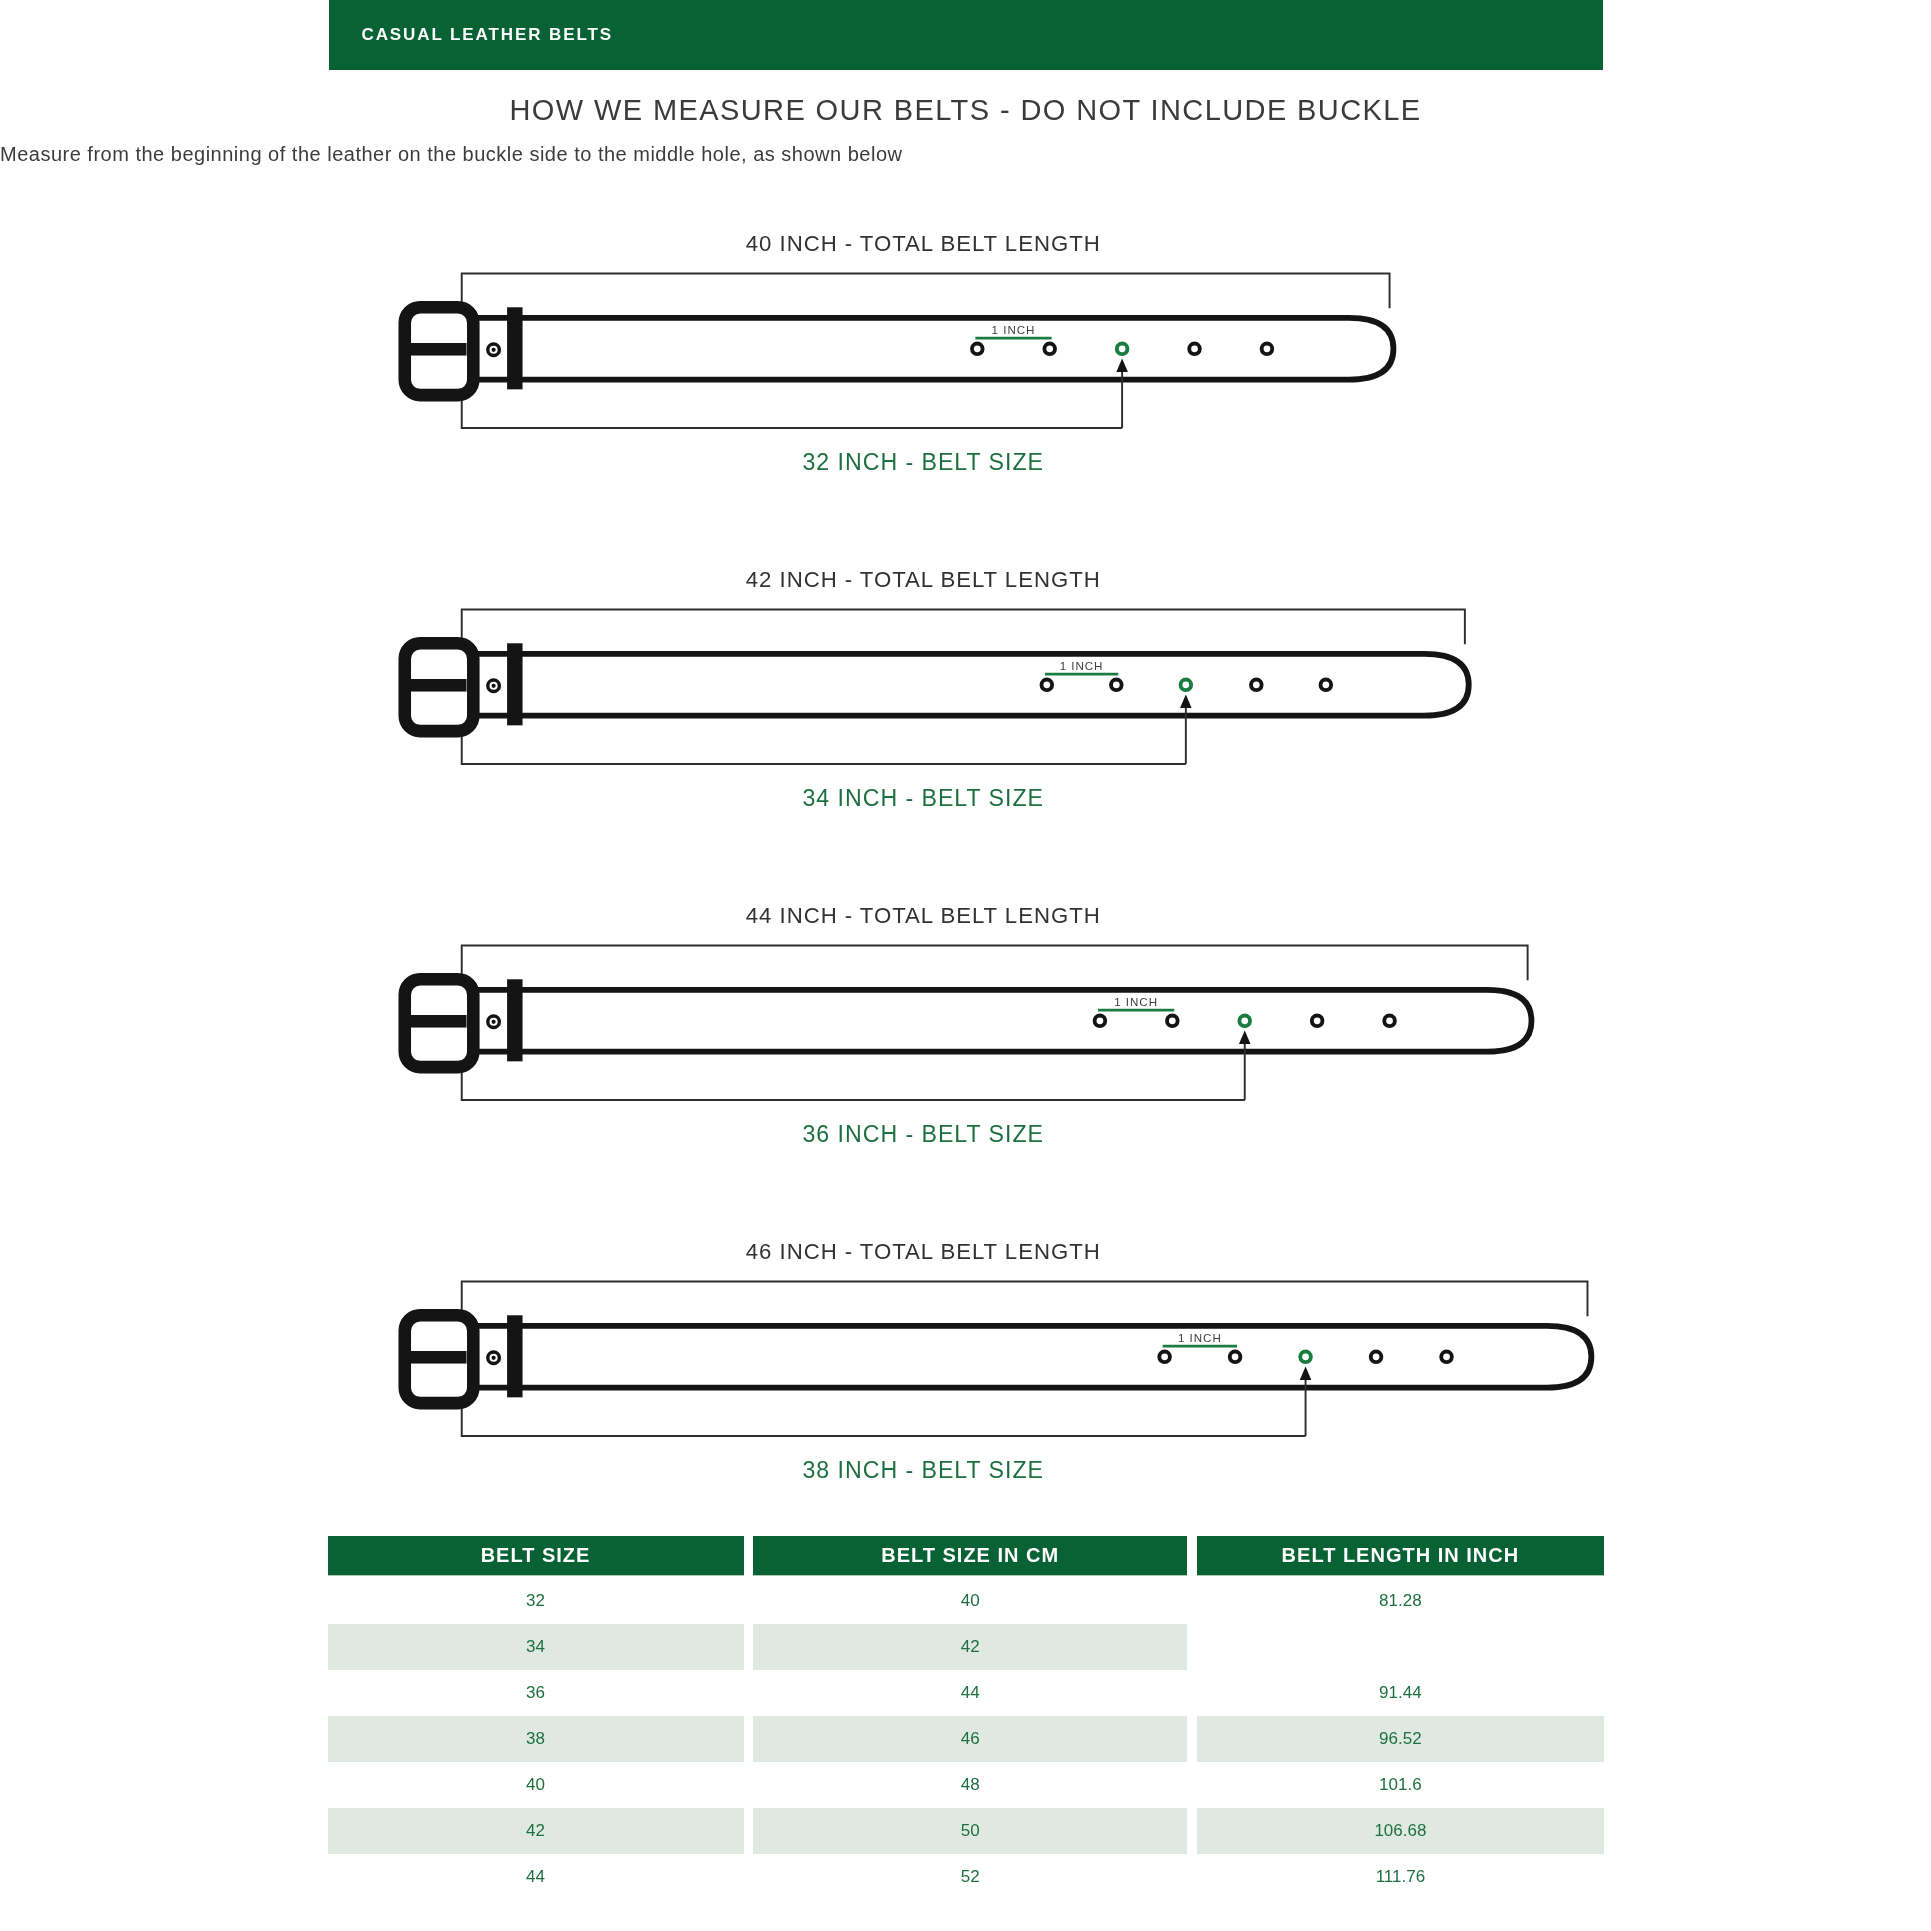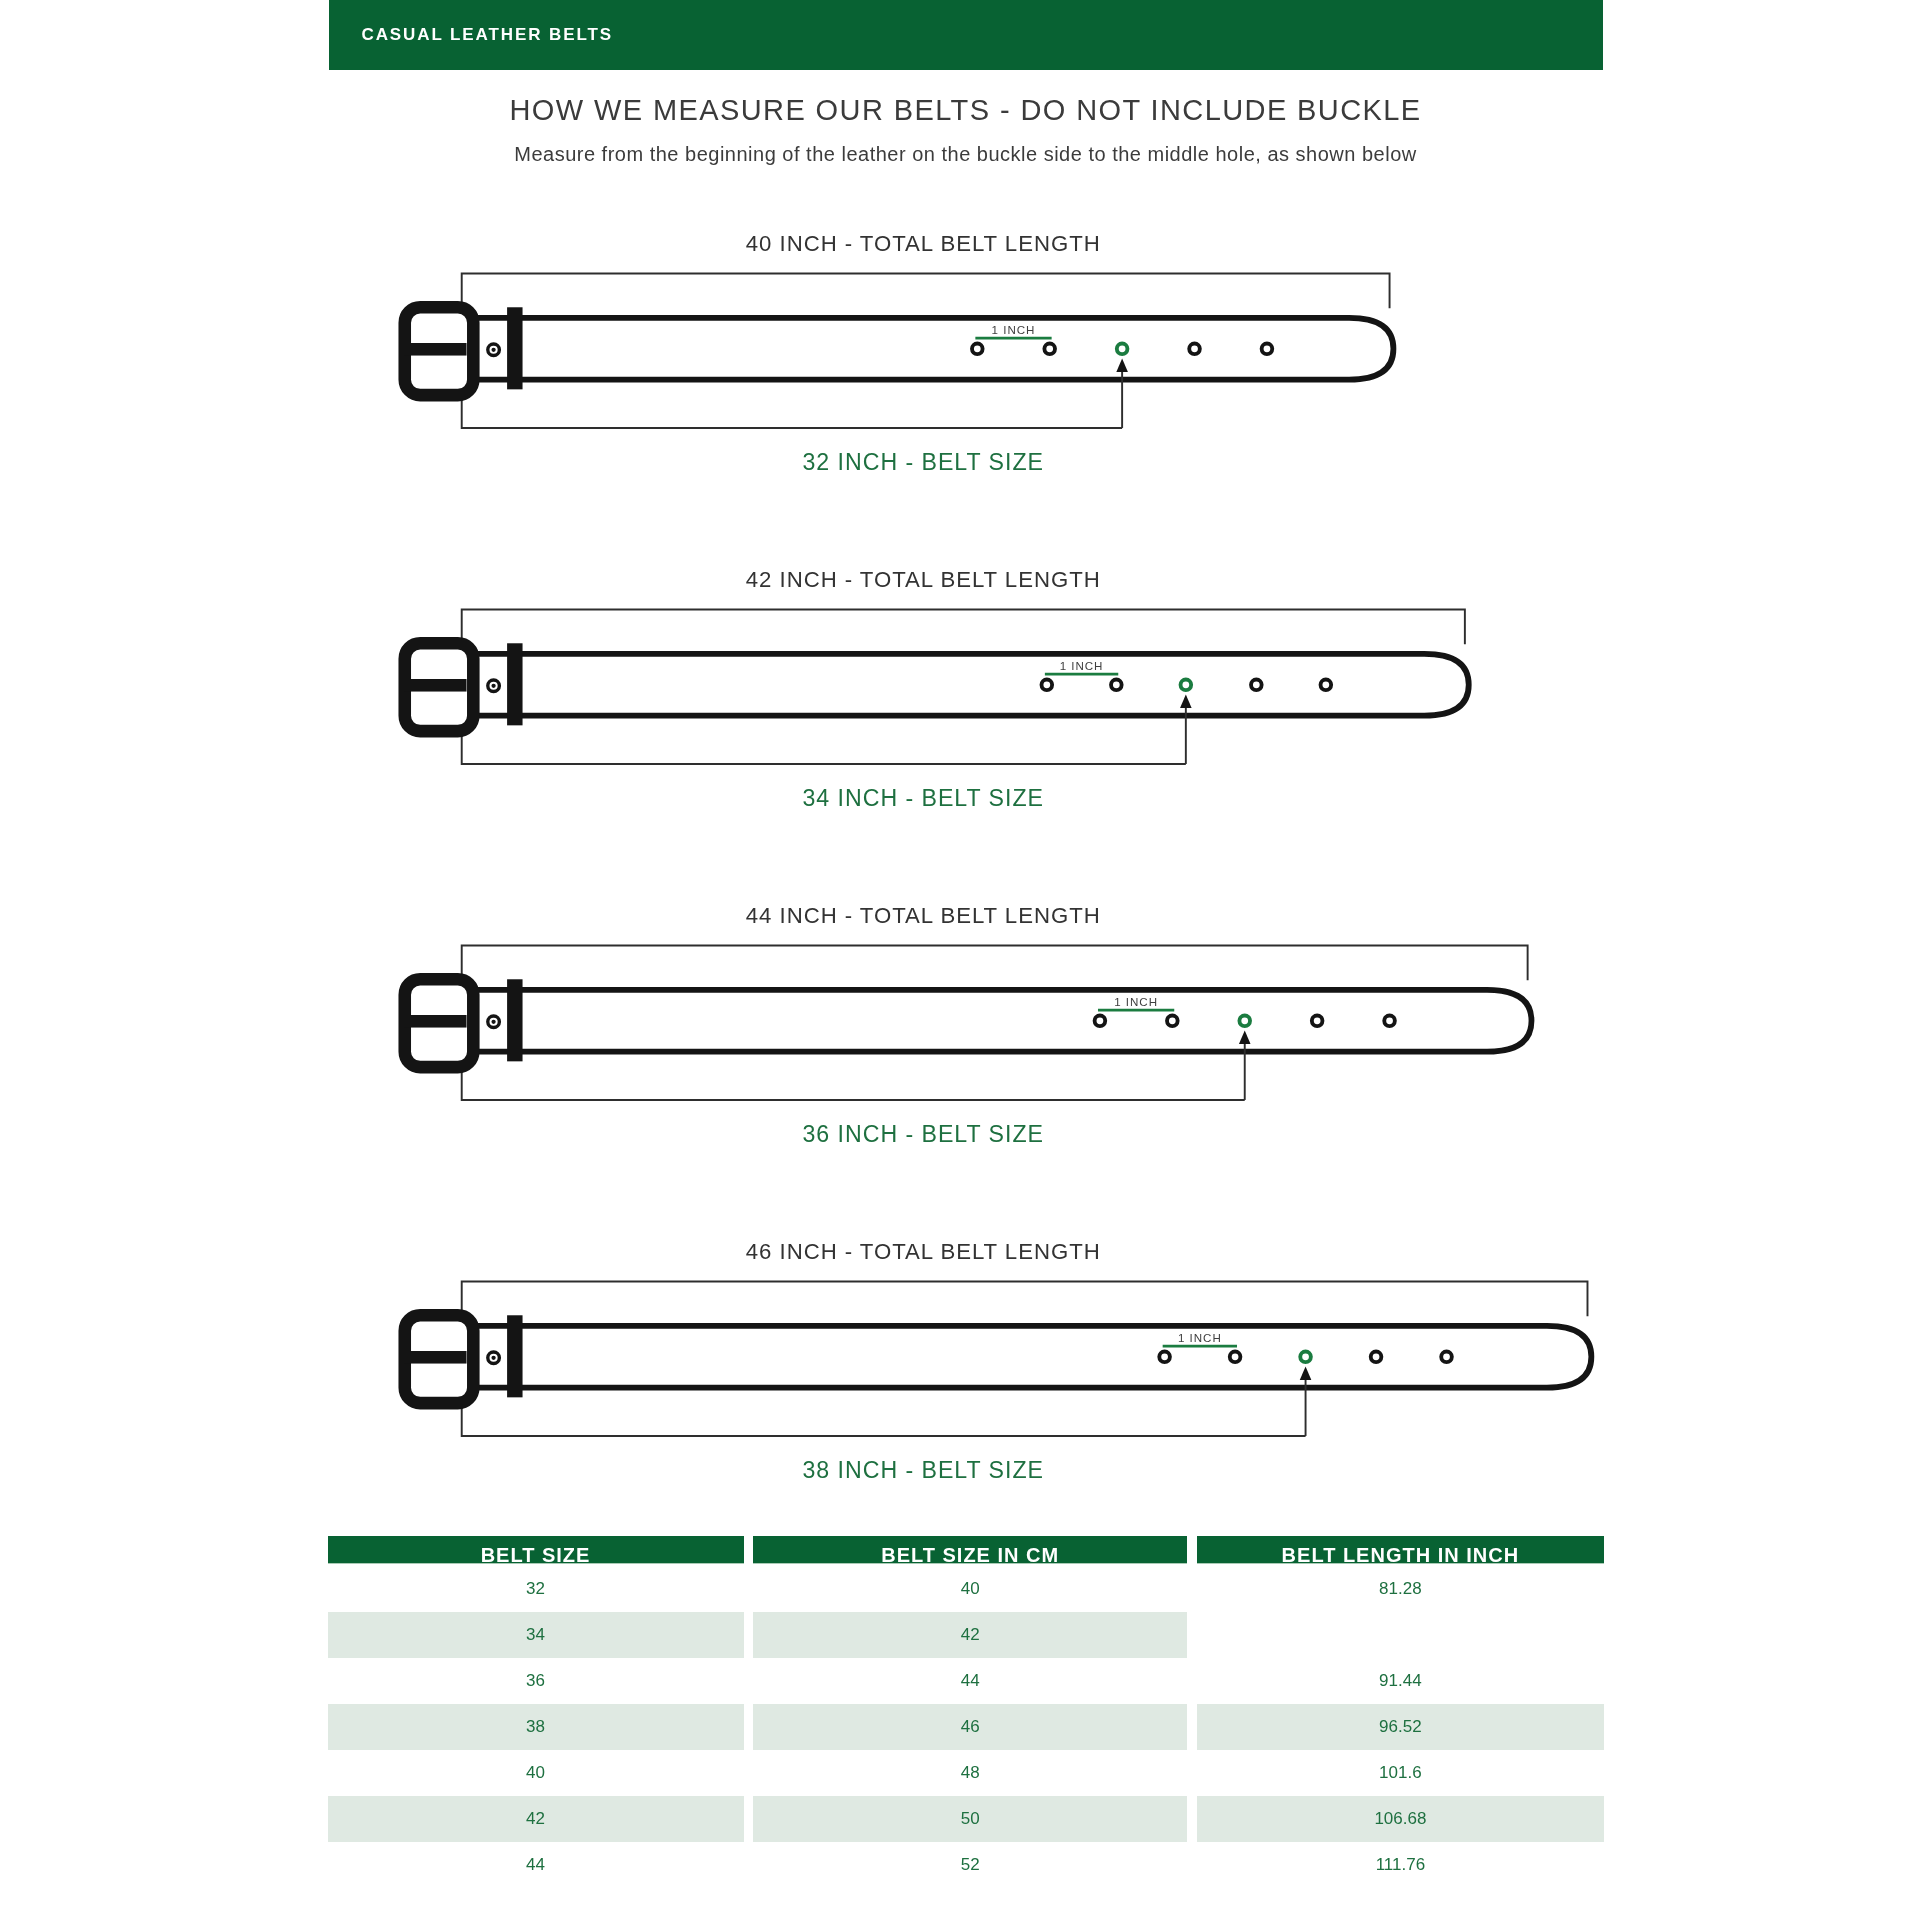--- a/index.html
+++ b/index.html
@@ -6,21 +6,21 @@
   html,body { width:1931px; height:1931px; background:#ffffff; overflow:hidden;
               font-family:"Liberation Sans", sans-serif; }
 
   .topbar { width:1274px; height:70px; margin:0 auto; background:var(--green-dark);
             color:#ffffff; font-size:17px; font-weight:bold; letter-spacing:1.9px;
             line-height:70px; padding-left:33px; }
 
   .page-title { margin-top:24px; text-align:center; font-size:29px; font-weight:normal;
                 color:#3b3b3b; letter-spacing:1.4px; }
 
-  .page-subtitle { margin-top:15.4px; text-align:center; font-size:20px; color:#3c3c3c;
+  .page-subtitle { margin-top:15.4px; font-size:20px; color:#3c3c3c;
                    letter-spacing:0.5px; line-height:25px; }
 
   .belts { margin-top:7.7px;padding-left:6px; }
   .belt-svg { display:block; }
   .belt-svg text { font-family:"Liberation Sans", sans-serif; }
 
   .measure   { fill:none; stroke:#2e2e2e; stroke-width:2; }
   .strap     { fill:#ffffff; stroke:var(--ink); stroke-width:6; }
   .buckle    { fill:#ffffff; stroke:var(--ink); stroke-width:13; }
   .rivet     { fill:#ffffff; stroke:var(--ink); stroke-width:3.5; }
@@ -29,21 +29,21 @@
   .inchline  { stroke:var(--green-accent); stroke-width:3; }
   .belt-title{ font-size:23px; fill:#333333; letter-spacing:1px; }
   .inch-label{ font-size:12px; fill:#3f3f3f; letter-spacing:1px; }
   .size-label{ font-size:24px; fill:var(--green-text); letter-spacing:1px; }
 
   .size-table { width:1276px; margin:17.4px auto 0; }
   .t-row { display:grid; grid-template-columns:416px 434px 407px; column-gap:9.7px; }
   .t-row .cell { text-align:center; }
   .t-head { margin-bottom:1.9px; }
   .t-head .cell { background:var(--green-dark); color:#ffffff; font-weight:bold;
-                  font-size:20px; height:28px; line-height:38px; letter-spacing:1px;
+                  font-size:20px; height:40px; line-height:38px; letter-spacing:1px;
                   border-bottom:1.9px solid #a9cbb5; }
   .t-body .cell { height:46px; line-height:46px; font-size:17px; color:var(--green-text); }
   .t-body.alt .cell { background:var(--row-green); }
 </style>
 </head>
 <body>
 
 <header class="topbar">
   <span>CASUAL LEATHER BELTS</span>
 </header>

